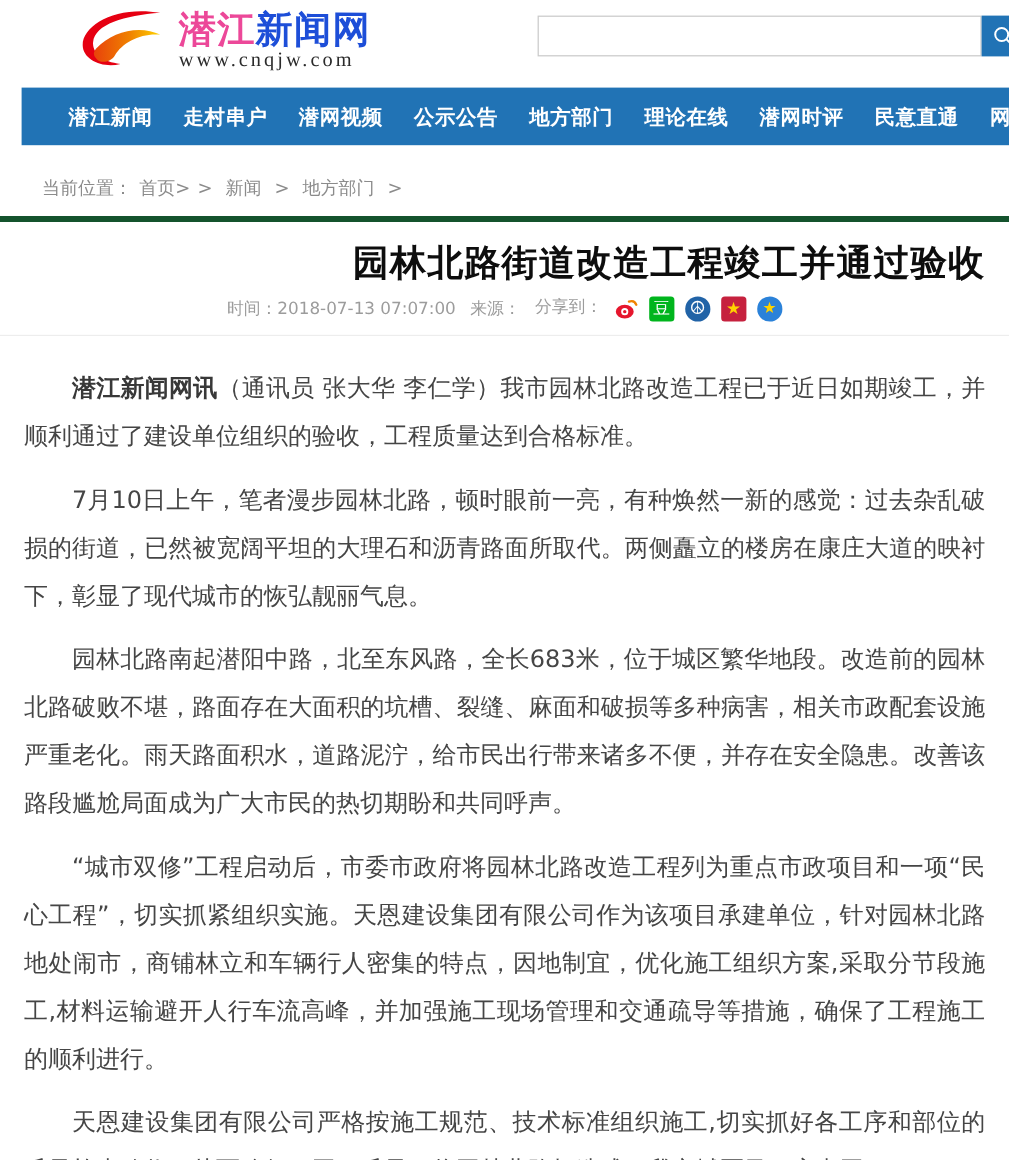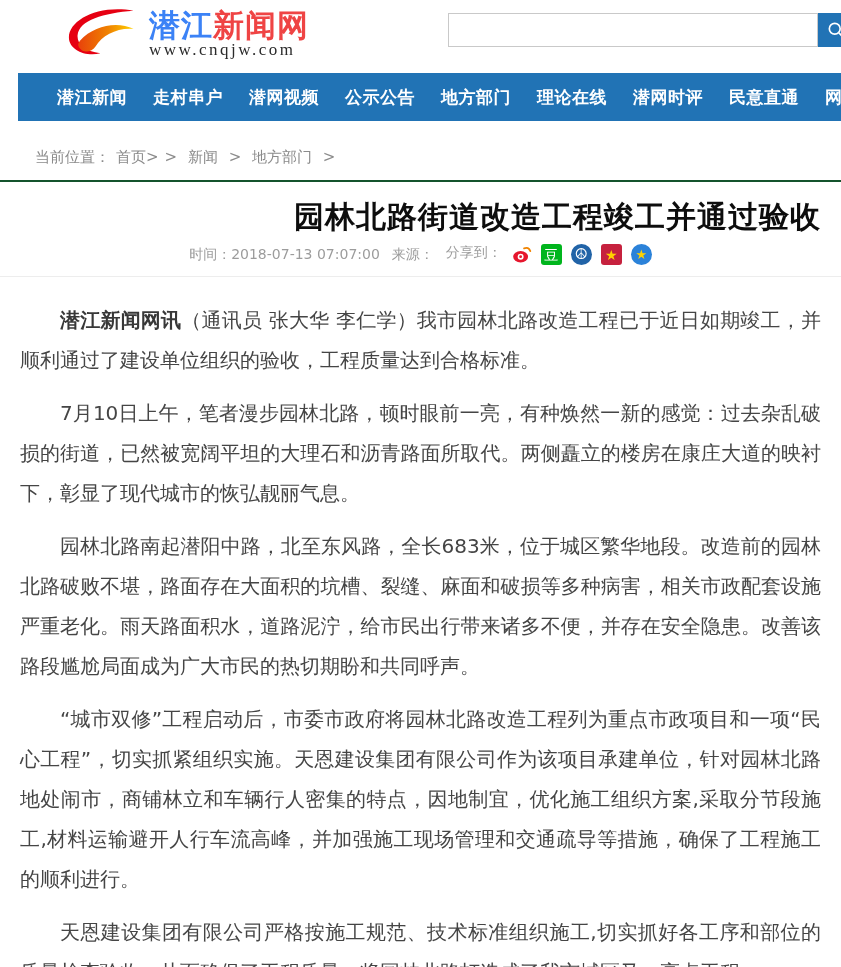--- a/index.html
+++ b/index.html
@@ -7,22 +7,22 @@
   body {
     width:841px; height:967px; overflow:hidden; position:relative;
     background:#ffffff;
     font-family:"DejaVu Sans","Liberation Sans",sans-serif;
   }
 
   
   .header { position:relative; height:62px; background:#fff; }
   .logo { position:absolute; left:62px; top:6px; display:flex; align-items:center; gap:7px; cursor:pointer; }
   .logo-text .name-line { font-size:31px; font-weight:bold; line-height:32px; letter-spacing:1px; }
-  .name-black { color:#3b82f6; }
-  .name-red { color:#ef4444; }
+  .name-black { color:#ec4899; }
+  .name-red { color:#1d4ed8; }
   .logo-url {
     font-family:"Liberation Serif","DejaVu Serif",serif;
     font-size:17px; color:#2b2b2b; letter-spacing:2.5px; line-height:18px;
   }
   .search { position:absolute; left:448px; top:13px; display:flex; }
   .search-input {
     width:370px; height:34px; border:1px solid #c9c9c9; outline:none;
     padding:0 8px; font-size:14px; background:#fff;
   }
   .search-btn {
@@ -35,21 +35,21 @@
     margin:11px 0 0 18px; width:836px; height:48px; background:#2173b5;
     display:flex; align-items:center; gap:26px; padding-left:39px; overflow:hidden;
   }
   .nav-item {
     color:#fff; font-size:17px; font-weight:bold; white-space:nowrap;
     letter-spacing:0.5px; cursor:pointer; flex:0 0 auto;
   }
 
   
   .breadcrumb {
-    margin-top:27px; padding:0 0 13px 35px; border-bottom:2px solid #14532d;
+    margin-top:27px; padding:0 0 13px 35px; border-bottom:5px solid #14532d;
     font-size:15px; color:#8b8b8b;
   }
   .breadcrumb span, .breadcrumb a { margin-right:6px; color:#8b8b8b; text-decoration:none; cursor:pointer; }
   .breadcrumb .bc-prefix { cursor:default; }
 
   
   .article-title {
     margin:17px 20px 0; text-align:right;
     font-family:"Liberation Serif","DejaVu Serif",serif;
     font-size:30px; font-weight:700; color:#0d0d0d; letter-spacing:1px; line-height:36px;

